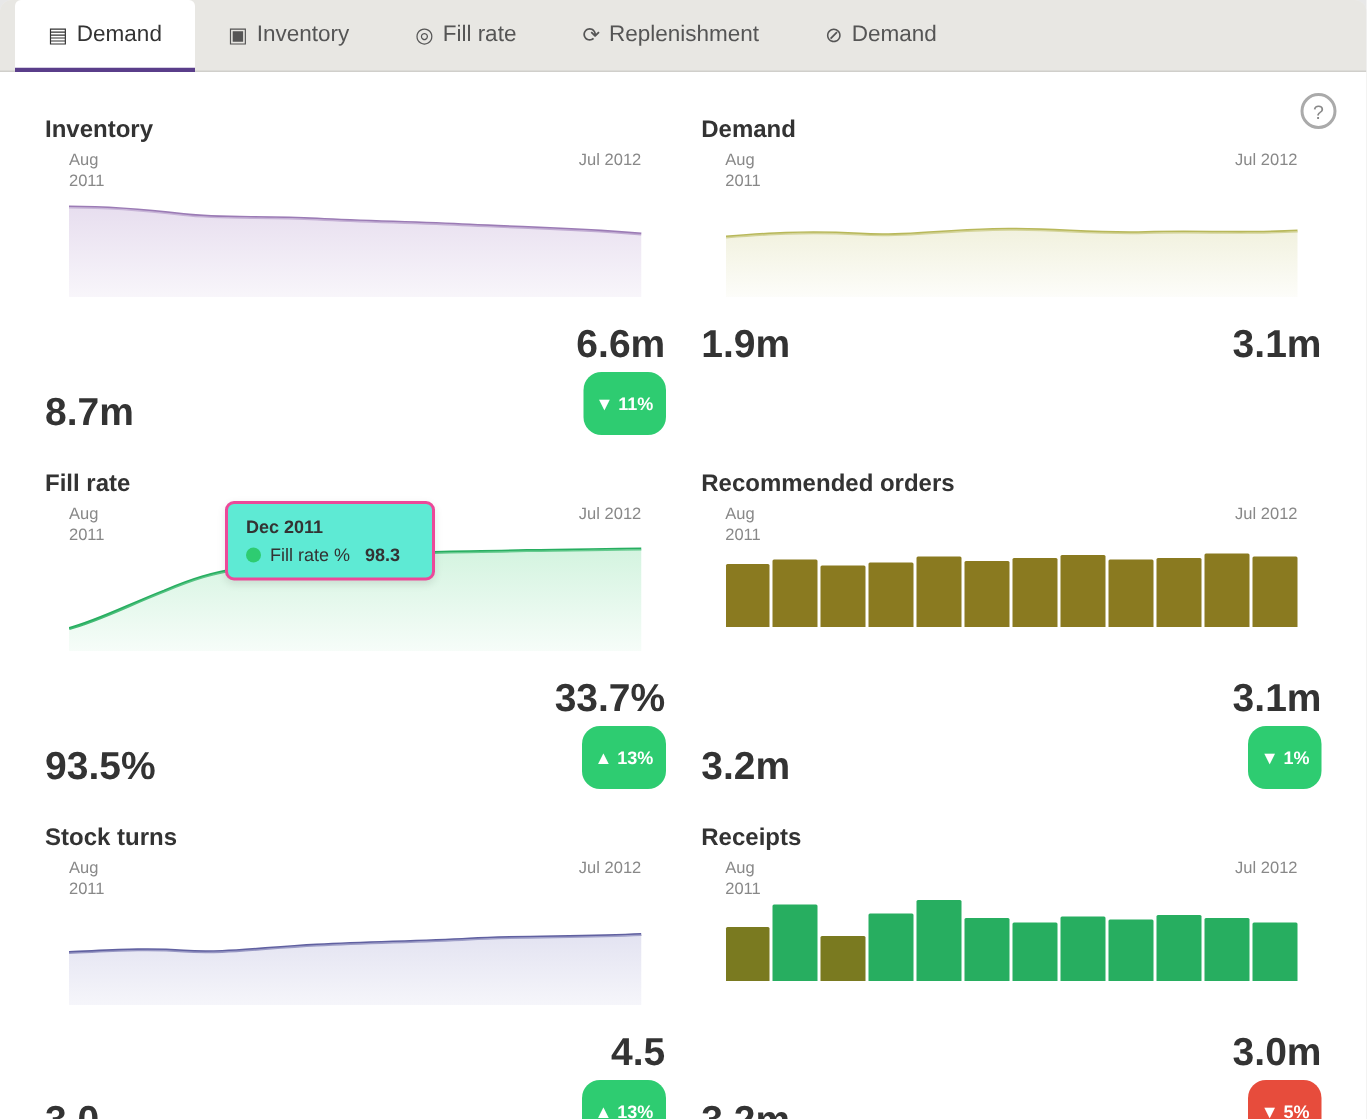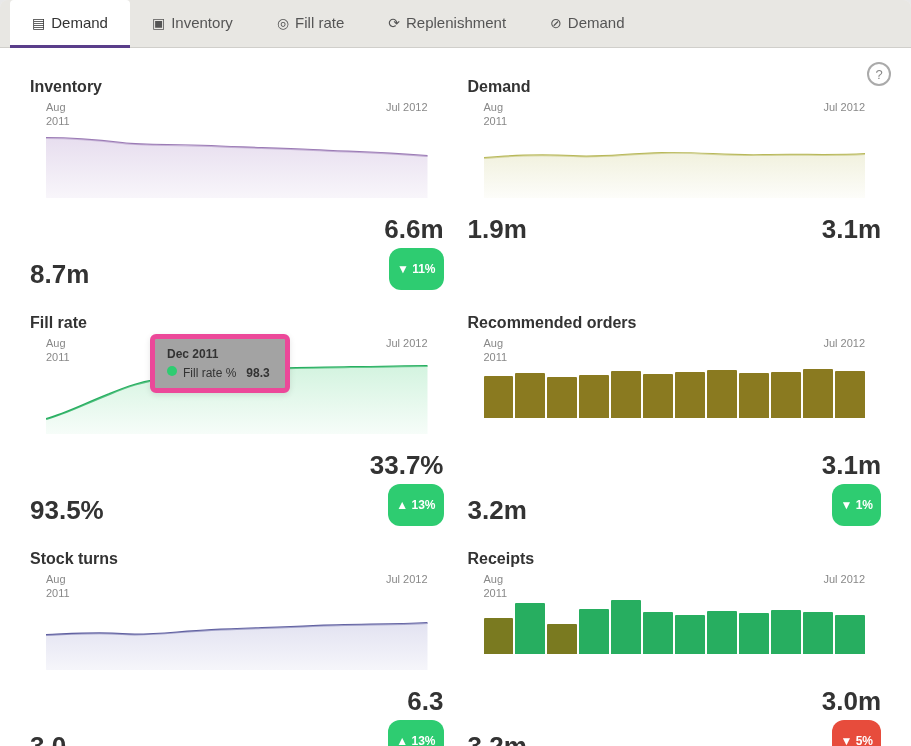--- a/index.html
+++ b/index.html
@@ -141,37 +141,37 @@
       height: 80px;
       position: absolute;
       top: 18px;
       left: 0;
     }
     
     .tooltip {
       position: absolute;
       top: 20px;
       left: 120px;
-      background: #a3a3a3;
-      border: 5px solid #ec4899;
+      background: #5eead4;
+      border: 2px solid #ec4899;
       border-radius: 6px;
       padding: 8px 12px;
       font-size: 12px;
       z-index: 10;
       box-shadow: 0 2px 6px rgba(0,0,0,0.1);
       min-width: 140px;
     }
     .tooltip-date {
       font-weight: 600;
       margin-bottom: 5px;
       color: #333;
     }
     .tooltip-row {
       display: flex;
-      align-items: flex-start;
+      align-items: center;
       gap: 6px;
       color: #333;
     }
     .tooltip-dot {
       width: 10px;
       height: 10px;
       border-radius: 50%;
       background: #2ecc71;
       flex-shrink: 0;
     }
@@ -361,21 +361,21 @@
                 <stop offset="100%" stop-color="#d0d0e8" stop-opacity="0.2"></stop>
               </linearGradient>
             </defs>
             <path d="M0,45 C20,44 40,42 60,44 C80,46 100,42 130,40 C160,38 180,38 210,36 C240,34 270,35 300,33" fill="none" stroke="#6060a0" stroke-width="2"></path>
             <path d="M0,45 C20,44 40,42 60,44 C80,46 100,42 130,40 C160,38 180,38 210,36 C240,34 270,35 300,33 L300,80 L0,80 Z" fill="url(#stGrad)"></path>
           </svg>
         </div>
         <div class="metric-values">
           <span class="metric-start">3.0</span>
           <div class="metric-end-block">
-            <span class="metric-end">6.3</span>
+            <span class="metric-end">4.5</span>
             <span class="badge badge-up">▲ 13%</span>
           </div>
         </div>
       </div>
 
       <div class="metric-card">
         <div class="metric-title">Receipts</div>
         <div class="chart-area">
           <div class="chart-labels">
             <span class="chart-label-left">Aug<br>2011</span>

